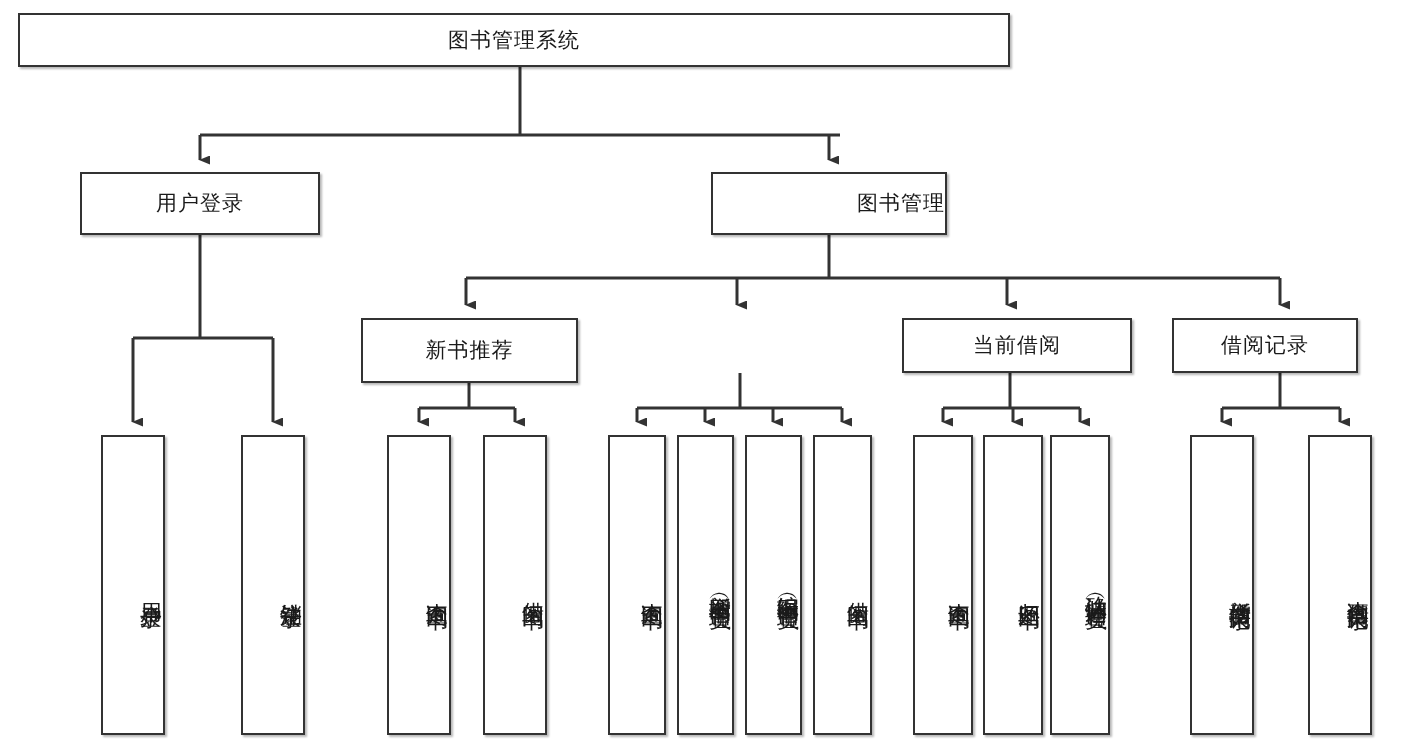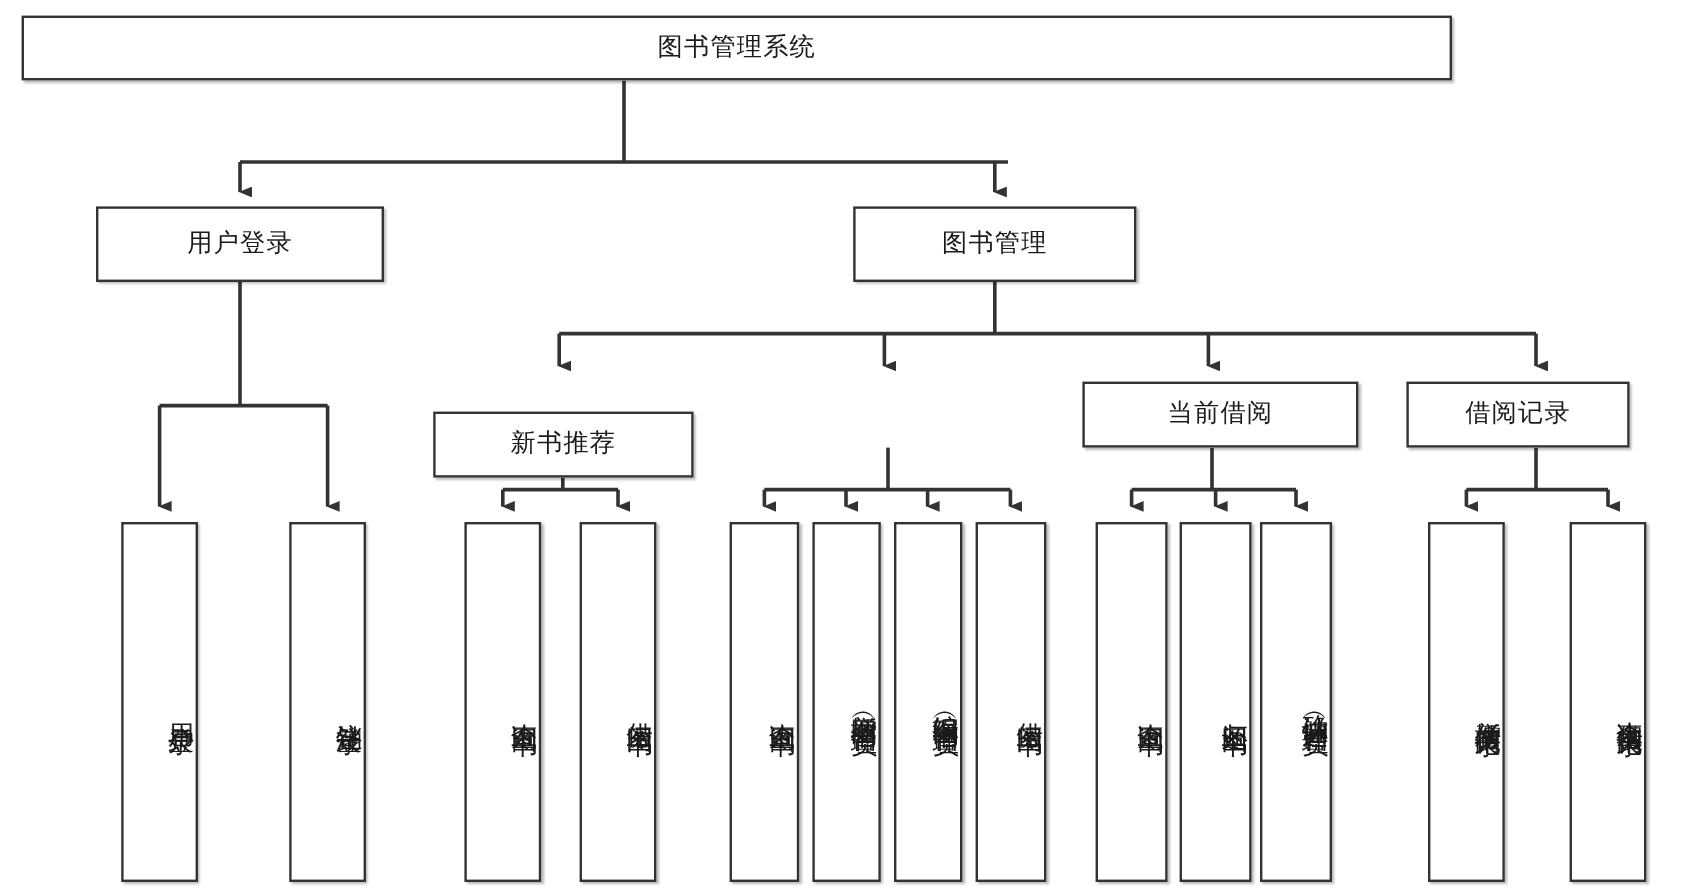--- a/index.html
+++ b/index.html
@@ -117,32 +117,32 @@
       <path d="M1013,408 L1013,422" marker-end="url(#arrow)"></path>
       <path d="M1080,408 L1080,422" marker-end="url(#arrow)"></path>
 
       <path d="M1280,373 L1280,408"></path>
       <path d="M1222,408 L1340,408"></path>
       <path d="M1222,408 L1222,422" marker-end="url(#arrow)"></path>
       <path d="M1340,408 L1340,422" marker-end="url(#arrow)"></path>
     </g>
   </svg>
 
-  <div class="node horizontal" style="left: 18px; top: 13px; width: 1192px; height: 54px;">
+  <div class="node horizontal" style="left: 18px; top: 13px; width: 992px; height: 54px;">
     <span class="label">图书管理系统</span>
   </div>
 
   <div class="node horizontal" style="left: 80px; top: 172px; width: 240px; height: 63px;">
     <span class="label">用户登录</span>
   </div>
-  <div class="node horizontal" style="left: 711px; top: 172px; width: 236px; height: 63px;">
+  <div class="node horizontal" style="left: 711px; top: 172px; width: 236px; height: 63px; justify-content: flex-end;">
     <span class="label">图书管理</span>
   </div>
 
-  <div class="node horizontal" style="left: 361px; top: 318px; width: 217px; height: 55px; margin-top: 25px;">
+  <div class="node horizontal" style="left: 361px; top: 318px; width: 217px; height: 65px;">
     <span class="label">新书推荐</span>
   </div>
   <div class="node horizontal" style="left: 902px; top: 318px; width: 230px; height: 55px; text-align: center;">
     <span class="label">当前借阅</span>
   </div>
   <div class="node horizontal" style="left: 1172px; top: 318px; width: 186px; height: 55px;">
     <span class="label">借阅记录</span>
   </div>
 
   <div class="node vertical" style="left: 101px; top: 435px; width: 64px; height: 300px;">

